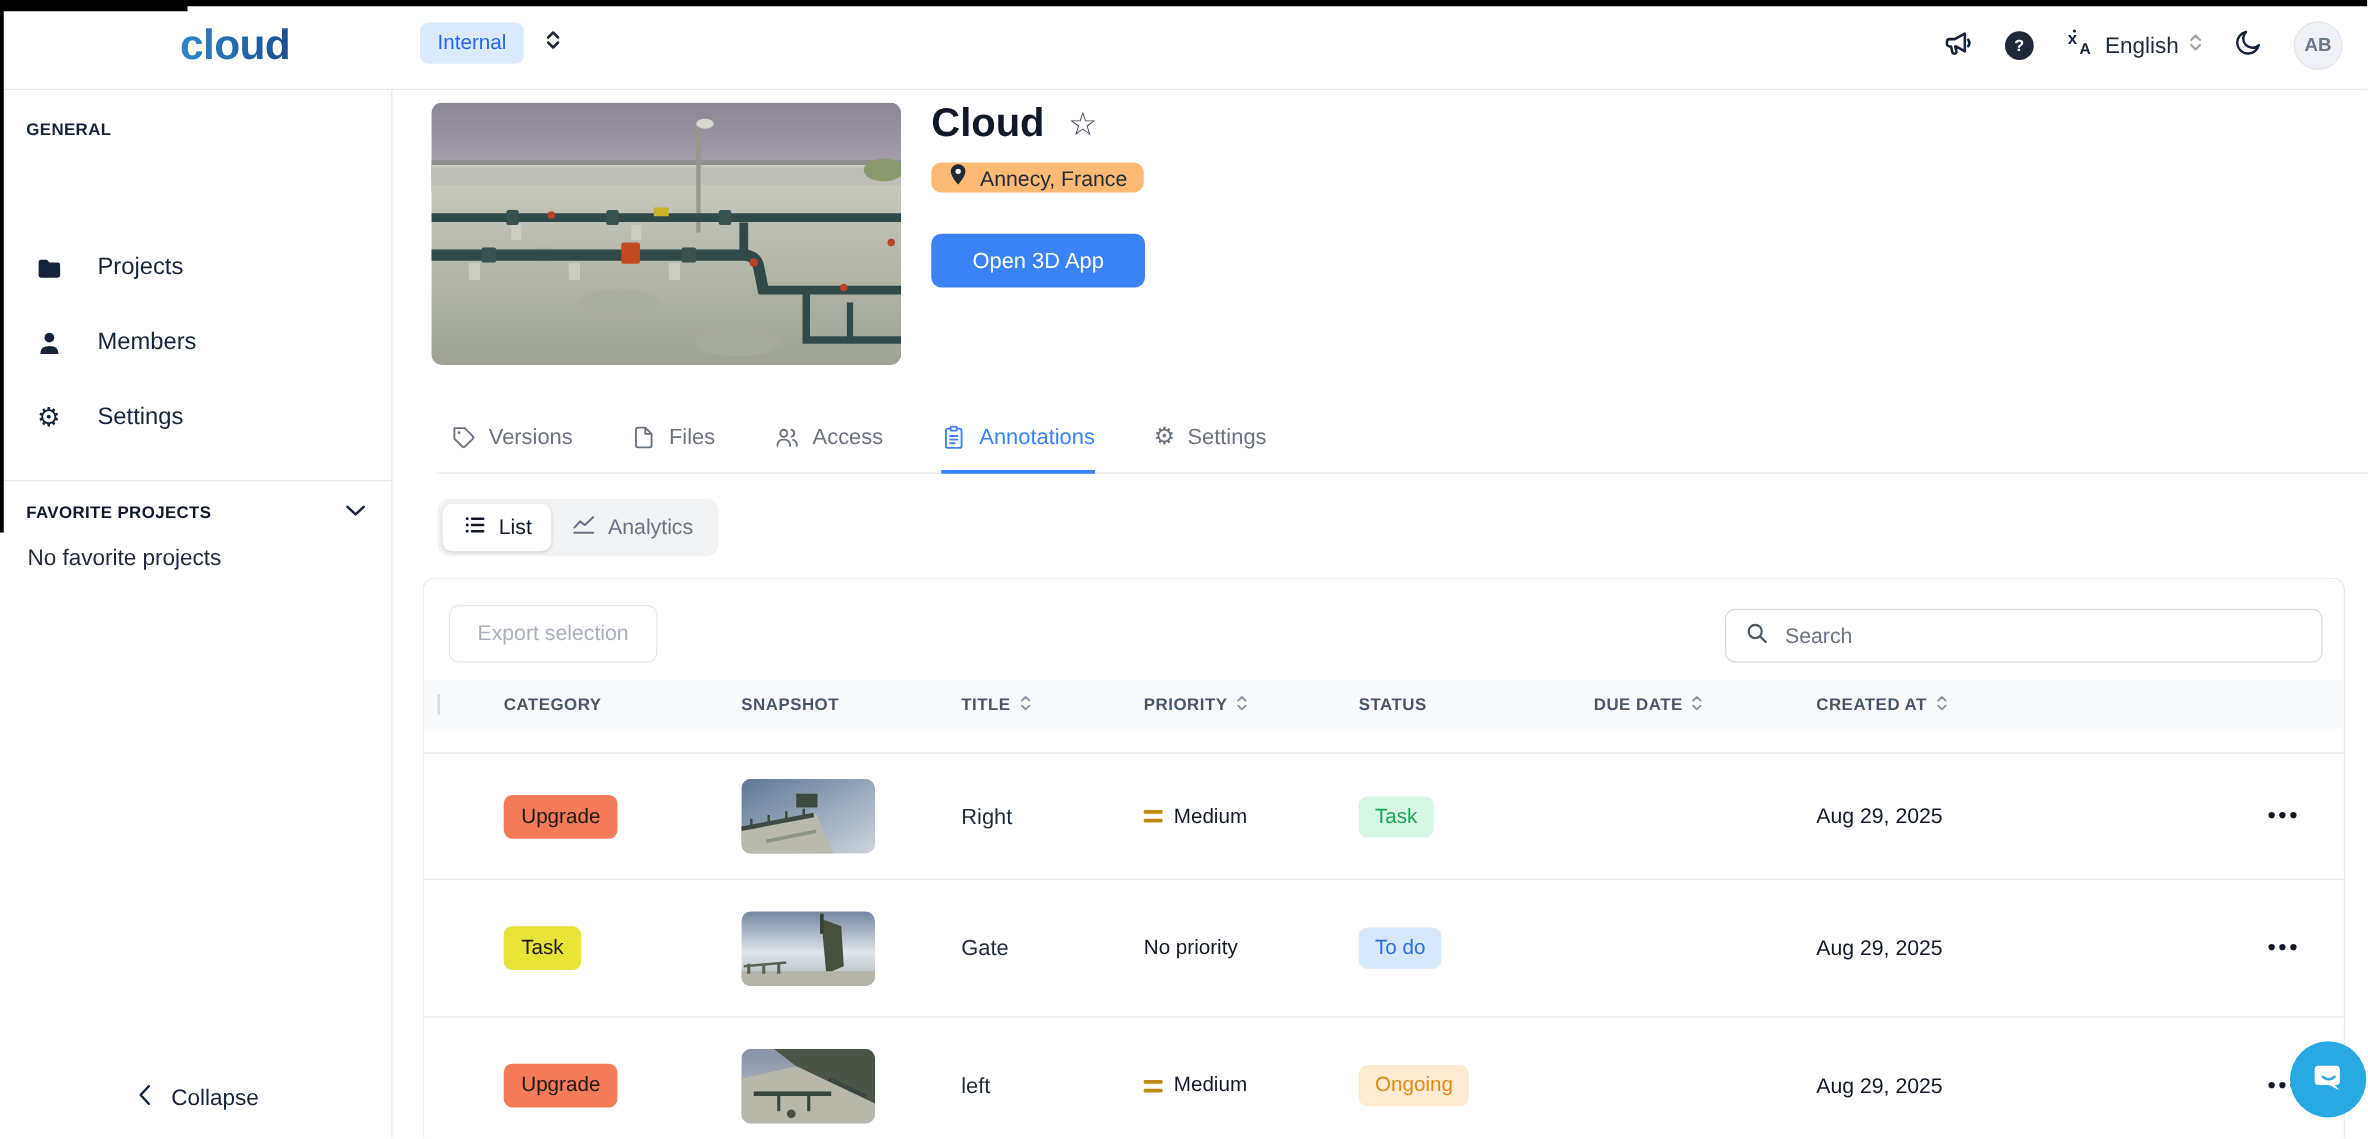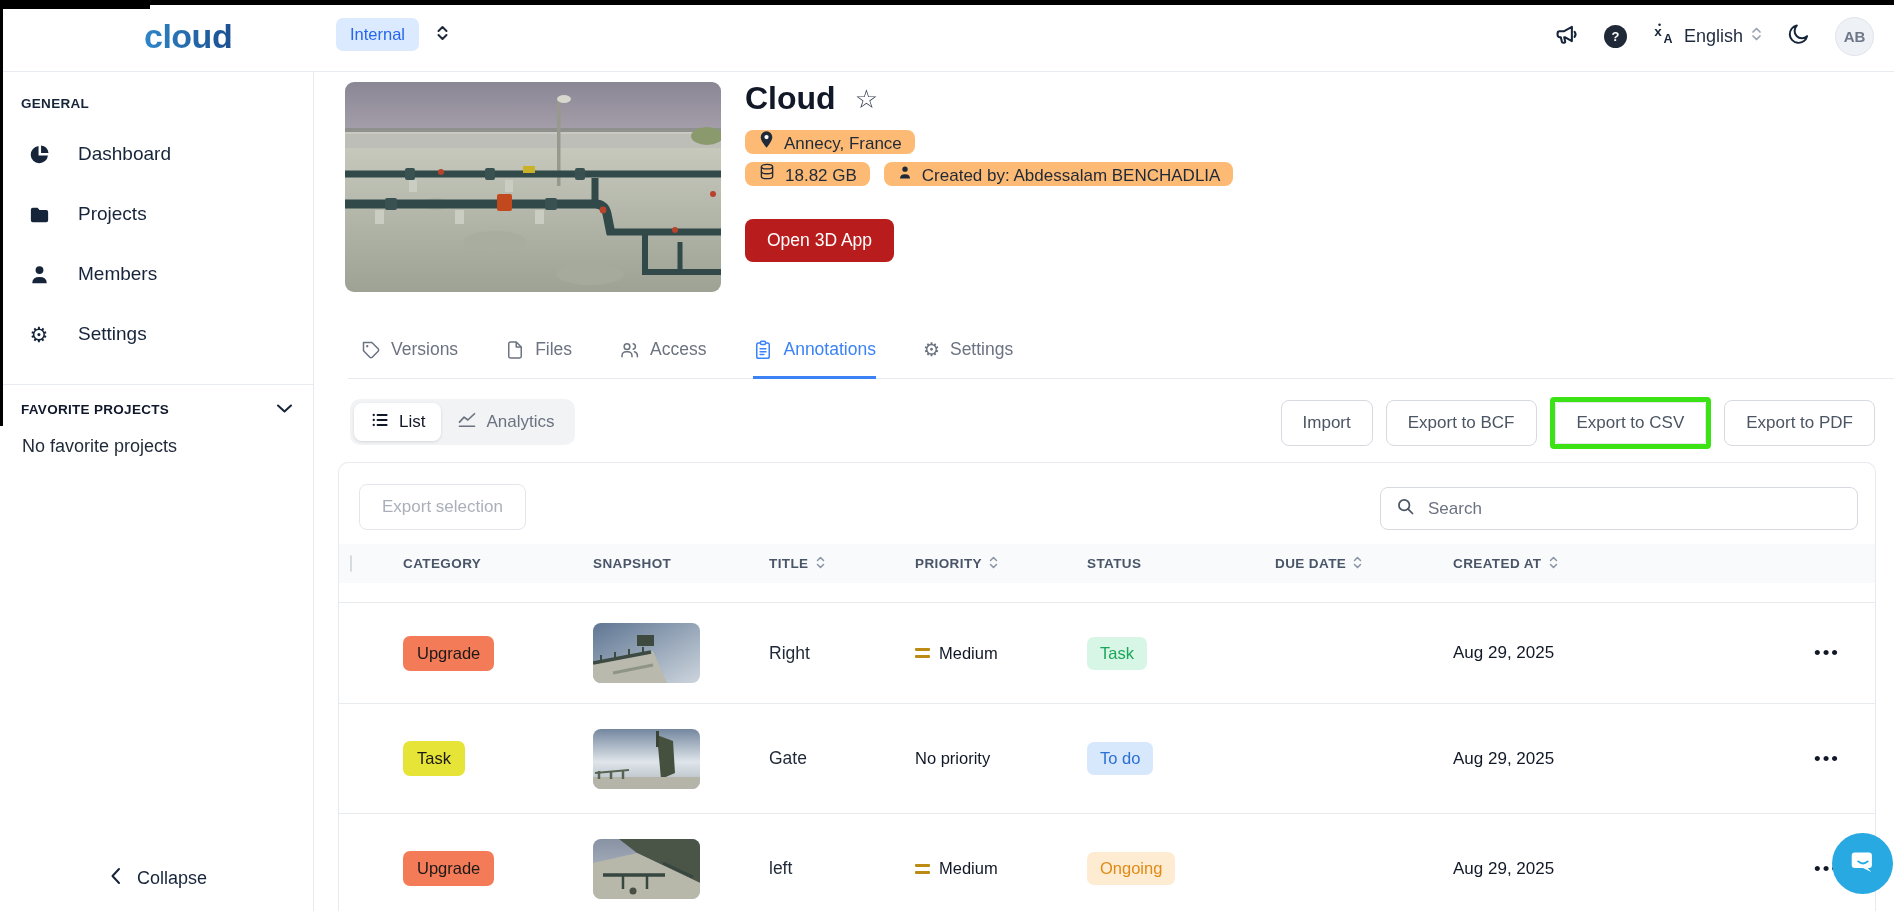--- a/index.html
+++ b/index.html
@@ -37,21 +37,21 @@
 
   
   .hero { position:absolute; left:345px; top:82px; width:376px; height:210px; border-radius:9px; overflow:hidden; }
   .proj { position:absolute; left:745px; top:80px; }
   .proj-title-row { display:flex; align-items:center; gap:19px; }
   .proj-title { font-size:32px; font-weight:700; color:#111827; }
   .star { font-size:26px; color:#374151; cursor:pointer; line-height:1; }
   .chip { display:inline-flex; align-items:flex-end; gap:9px; background:#fdba74; border-radius:8px; padding:0 13px; font-size:17px; color:#1f2937; }
   .chip-row1 { margin-top:13px; }
   .chip-row2 { margin-top:8px; display:flex; gap:14px; }
-  .open-btn { margin-top:33px; background:#b91c1c; color:#fff; border:none; border-radius:8px; padding:11px 22px; font-size:17.5px; font-family:inherit; cursor:pointer; }
+  .open-btn { margin-top:33px; background:#3b82f6; color:#fff; border:none; border-radius:8px; padding:11px 33px; font-size:17.5px; font-family:inherit; cursor:pointer; }
 
   
   .tabs { position:absolute; left:348px; top:330px; right:0; height:49px; border-bottom:1px solid #e7eaee; display:flex; gap:47px; padding-left:13px; }
   .tab { display:flex; align-items:flex-start; gap:10px; padding-top:9px; height:49px; font-size:17.5px; color:#6b7280; cursor:pointer; border-bottom:3px solid transparent; }
   .tab.active { color:#3b82f6; border-bottom-color:#3b82f6; }
   .tab .t-ico { margin-top:1px; }
 
   
   .seg { position:absolute; left:350px; top:399px; background:#f1f3f5; border-radius:10px; padding:4px; display:flex; height:46px; }
   .seg-btn { display:flex; align-items:center; gap:9px; font-size:17px; color:#6b7280; padding:0 16px; border:none; background:none; border-radius:8px; cursor:pointer; font-family:inherit; }
@@ -147,29 +147,20 @@
         </span>
       </button>
       <button class="icon-btn">
         <span class="avatar">AB</span>
       </button>
     </div>
   </header>
 
   <aside class="sidebar">
     <div class="sec-label" style="top:24px;">GENERAL</div>
-    <div class="nav-item" style="top:62px;">
-      <span class="glyph">
-        <svg width="23" height="23" viewBox="0 0 24 24">
-            <path d="M11 3.2 A9 9 0 1 0 20.8 13 H11 z" fill="#16243a"></path>
-            <path d="M13.6 2.6 a9 9 0 0 1 7.8 7.8 h-7.8 z" fill="#16243a"></path>
-          </svg>
-      </span>
-      <span>Dashboard</span>
-    </div>
     <div class="nav-item" style="top:122px;">
       <span class="glyph">
         <svg width="23" height="23" viewBox="0 0 24 24">
             <path d="M3 7 q0-2 2-2 h5 l2 2.3 h7 q2 0 2 2 v8.7 q0 2 -2 2 H5 q-2 0 -2-2 z" fill="#16243a"></path>
           </svg>
       </span>
       <span>Projects</span>
     </div>
     <div class="nav-item" style="top:182px;">
       <span class="glyph">
@@ -267,41 +258,20 @@
       <span class="chip">
         <span>
           <svg width="17" height="19" viewBox="0 0 24 26">
               <path d="M12 1.5 a8.2 8.2 0 0 0 -8.2 8.2 c0 5.8 8.2 14.8 8.2 14.8 s8.2 -9 8.2 -14.8 A8.2 8.2 0 0 0 12 1.5z" fill="#1f2937"></path>
               <circle cx="12" cy="9.6" r="3" fill="#fff"></circle>
             </svg>
         </span>
         <span>Annecy, France</span>
       </span>
     </div>
-    <div class="chip-row2">
-      <span class="chip">
-        <span>
-          <svg width="18" height="19" viewBox="0 0 24 24">
-              <ellipse cx="12" cy="5.5" rx="7.5" ry="3" fill="none" stroke="#1f2937" stroke-width="1.8"></ellipse>
-              <path d="M4.5 5.5 v6.5 q0 3 7.5 3 t7.5 -3 V5.5" fill="none" stroke="#1f2937" stroke-width="1.8"></path>
-              <path d="M4.5 12 v6.5 q0 3 7.5 3 t7.5 -3 V12" fill="none" stroke="#1f2937" stroke-width="1.8"></path>
-            </svg>
-        </span>
-        <span>18.82 GB</span>
-      </span>
-      <span class="chip">
-        <span>
-          <svg width="16" height="17" viewBox="0 0 24 24">
-              <circle cx="12" cy="7" r="4" fill="#1f2937"></circle>
-              <path d="M4.5 21 q0-6.5 7.5-6.5 t7.5 6.5 z" fill="#1f2937"></path>
-            </svg>
-        </span>
-        <span>Created by: Abdessalam BENCHADLIA</span>
-      </span>
-    </div>
     <button class="open-btn">Open 3D App</button>
   </section>
 
   <nav class="tabs">
     <div class="tab">
       <span class="t-ico">
         <svg width="20" height="20" viewBox="0 0 24 24">
             <path d="M20.6 13.4 l-7.2 7.2 a2 2 0 0 1 -2.8 0 L3 13 V3 h10 l7.6 7.6 a2 2 0 0 1 0 2.8z" fill="none" stroke="#6b7280" stroke-width="1.8" stroke-linejoin="round"></path>
             <circle cx="7.5" cy="7.5" r="1.4" fill="#6b7280"></circle>
           </svg>
@@ -359,28 +329,20 @@
       <span>
         <svg width="20" height="20" viewBox="0 0 24 24">
             <path d="M3 14.5 L8.5 8.5 L13 12 L21 4.5" fill="none" stroke="#6b7280" stroke-width="2" stroke-linecap="round" stroke-linejoin="round"></path>
             <path d="M3 19.5 h18" stroke="#6b7280" stroke-width="2" stroke-linecap="round"></path>
           </svg>
       </span>
       <span>Analytics</span>
     </button>
   </div>
 
-  <div class="export-group">
-    <button class="o-btn">Import</button>
-    <button class="o-btn">Export to BCF</button>
-    <span class="hl-wrap">
-      <button class="o-btn">Export to CSV</button>
-    </span>
-    <button class="o-btn">Export to PDF</button>
-  </div>
 
   <section class="card">
     <div class="controls">
       <button class="exp-sel">Export selection</button>
       <div class="search-box">
         <span>
           <svg width="21" height="21" viewBox="0 0 24 24">
               <circle cx="10.5" cy="10.5" r="6" fill="none" stroke="#4b5563" stroke-width="2"></circle>
               <path d="M15 15 L20 20" stroke="#4b5563" stroke-width="2" stroke-linecap="round"></path>
             </svg>

